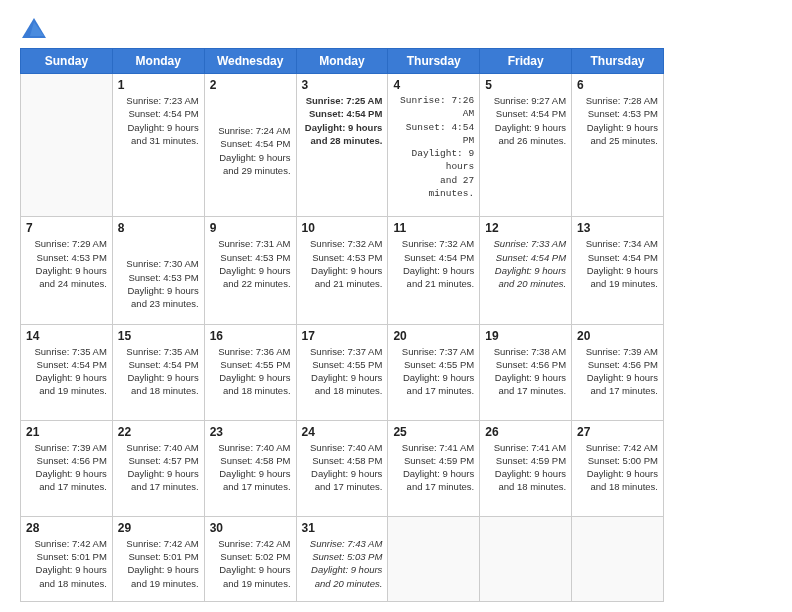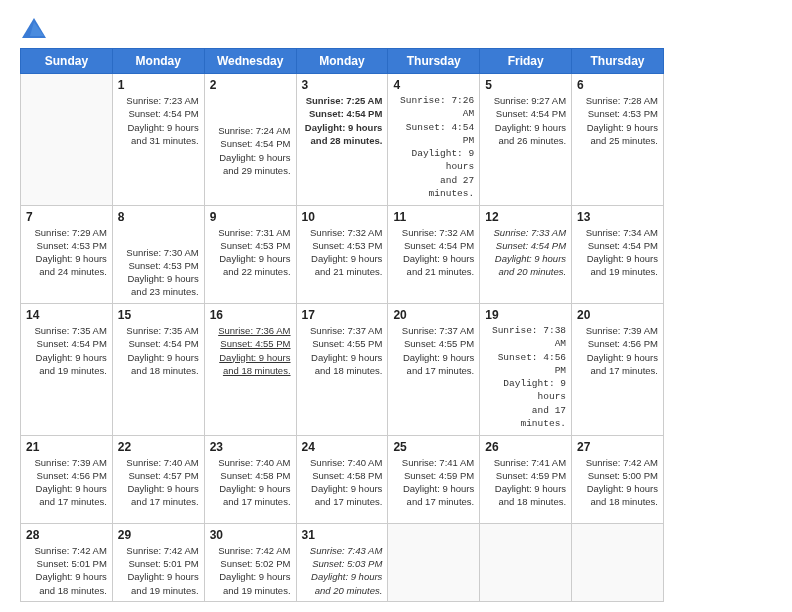--- a/index.html
+++ b/index.html
@@ -245,42 +245,42 @@
           </td>
           <td>
             <div class="day-number">15</div>
             <div class="day-info" style="white-space: pre-line;">Sunrise: 7:35 AM
 Sunset: 4:54 PM
 Daylight: 9 hours
 and 18 minutes.</div>
           </td>
           <td>
             <div class="day-number">16</div>
-            <div class="day-info" style="white-space: pre-line; text-decoration: underline;">Sunrise: 7:36 AM
+            <div class="day-info" style="white-space: pre-line;">Sunrise: 7:36 AM
 Sunset: 4:55 PM
 Daylight: 9 hours
 and 18 minutes.</div>
           </td>
           <td>
             <div class="day-number">17</div>
             <div class="day-info" style="white-space: pre-line;">Sunrise: 7:37 AM
 Sunset: 4:55 PM
 Daylight: 9 hours
 and 18 minutes.</div>
           </td>
           <td>
             <div class="day-number">20</div>
             <div class="day-info" style="white-space: pre-line;">Sunrise: 7:37 AM
 Sunset: 4:55 PM
 Daylight: 9 hours
 and 17 minutes.</div>
           </td>
           <td>
             <div class="day-number">19</div>
-            <div class="day-info" style="white-space: pre-line; font-family: Liberation Mono, monospace;">Sunrise: 7:38 AM
+            <div class="day-info" style="white-space: pre-line;">Sunrise: 7:38 AM
 Sunset: 4:56 PM
 Daylight: 9 hours
 and 17 minutes.</div>
           </td>
           <td>
             <div class="day-number">20</div>
             <div class="day-info" style="white-space: pre-line;">Sunrise: 7:39 AM
 Sunset: 4:56 PM
 Daylight: 9 hours
 and 17 minutes.</div>

